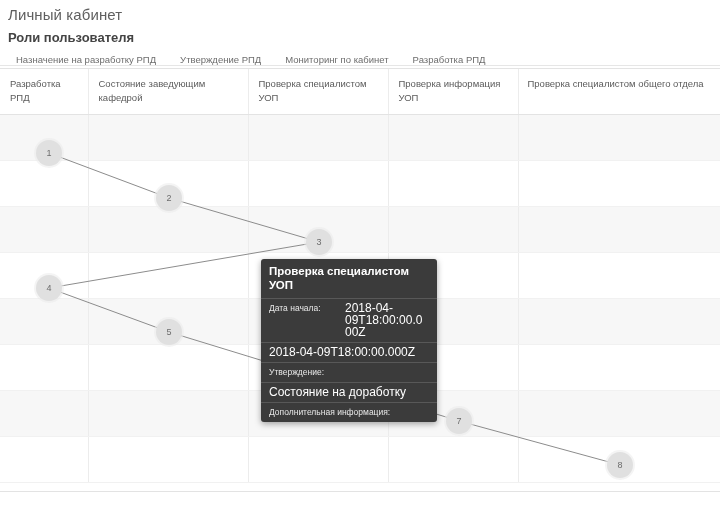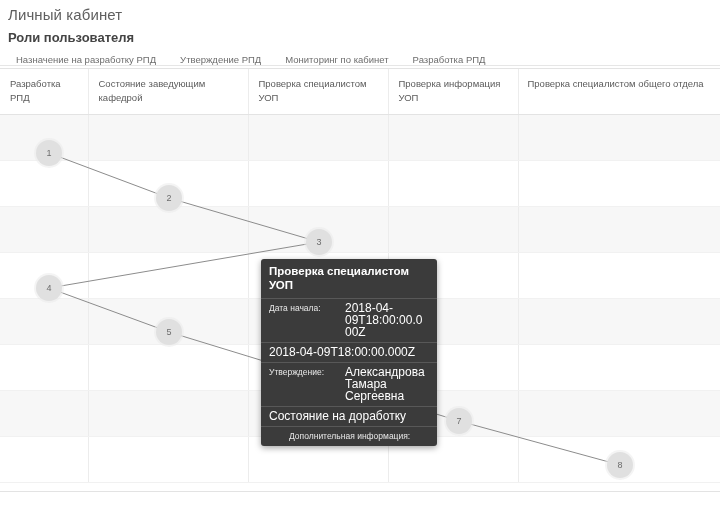--- a/index.html
+++ b/index.html
@@ -179,21 +179,21 @@
     box-sizing: border-box;
   }
   .tt-val {
     flex: 1 1 auto;
     font-size: 12px;
     line-height: 12px;
     color: #ffffff;
     word-break: break-word;
   }
   .tt-row.stacked { display: block; }
-  .tt-row.stacked .tt-key { width: auto; flex: none; margin-left: 20px; }
+  .tt-row.stacked .tt-key { width: auto; flex: none; }
 </style>
 </head>
 <body>
 
 <div id="page">
 
   <div class="page-title">Личный кабинет</div>
   <div class="roles-label">Роли пользователя</div>
 
   <div class="tabs">
@@ -309,21 +309,20 @@
 
     <div class="tt-row">
       <div class="tt-key">Дата начала:</div>
       <div class="tt-val">2018-04-09T18:00:00.000Z</div>
     </div>
     <div class="tt-row">
       <div class="tt-val">2018-04-09T18:00:00.000Z</div>
     </div>
     <div class="tt-row">
       <div class="tt-key">Утверждение:</div>
-      <div class="tt-val">Александрова Тамара Сергеевна</div>
     </div>
     <div class="tt-row">
       <div class="tt-val">Состояние на доработку</div>
     </div>
     <div class="tt-row stacked">
       <div class="tt-key">Дополнительная информация:</div>
       <div class="tt-val"></div>
     </div>
   </div>
 

